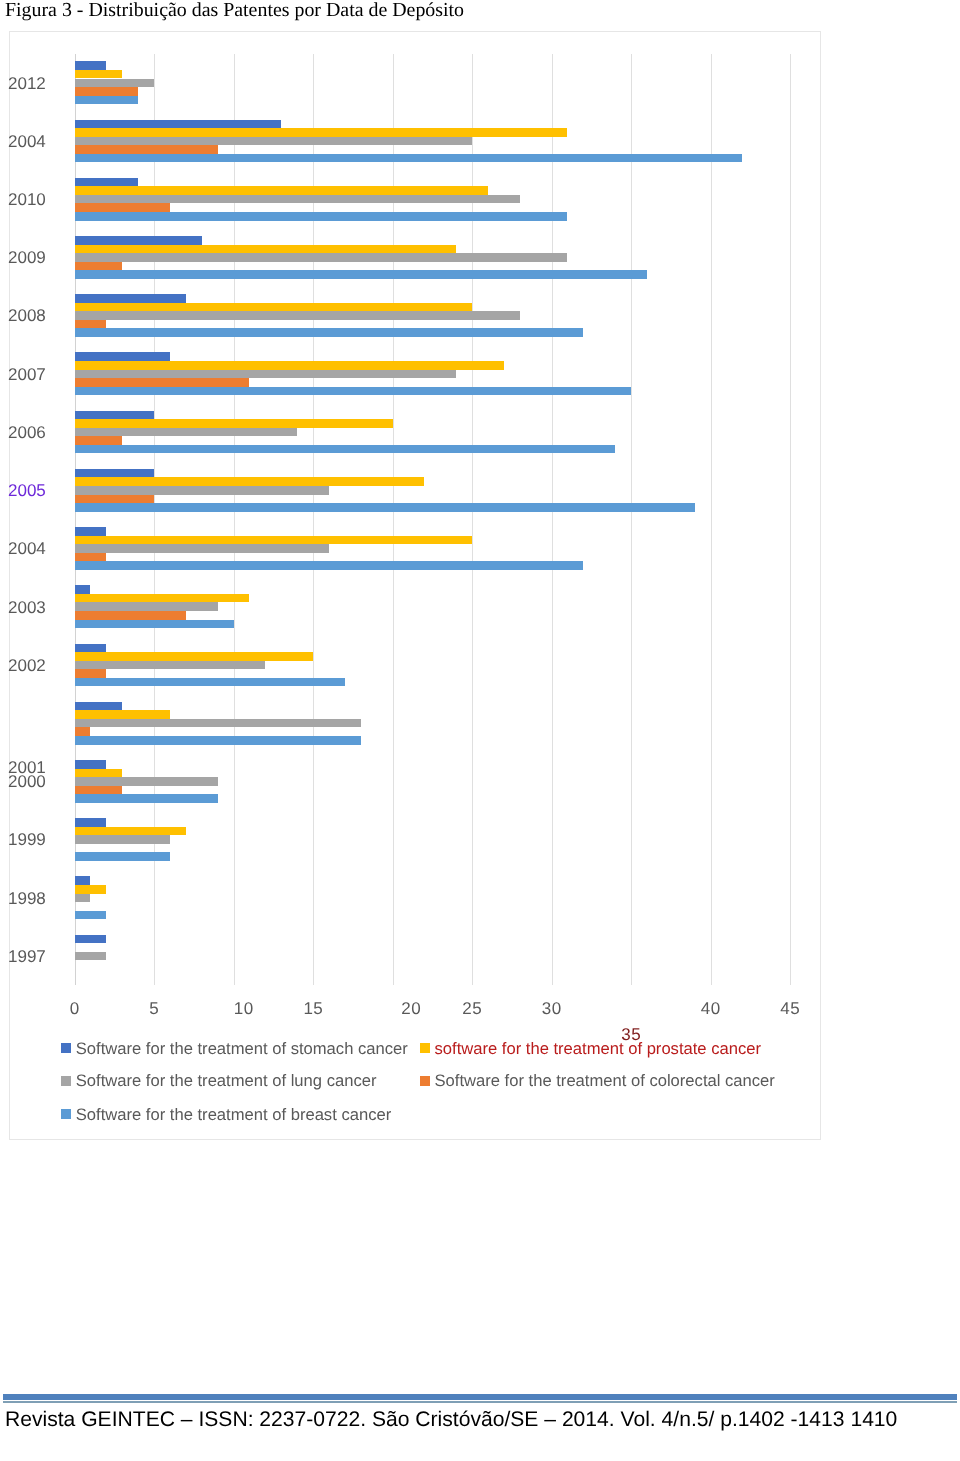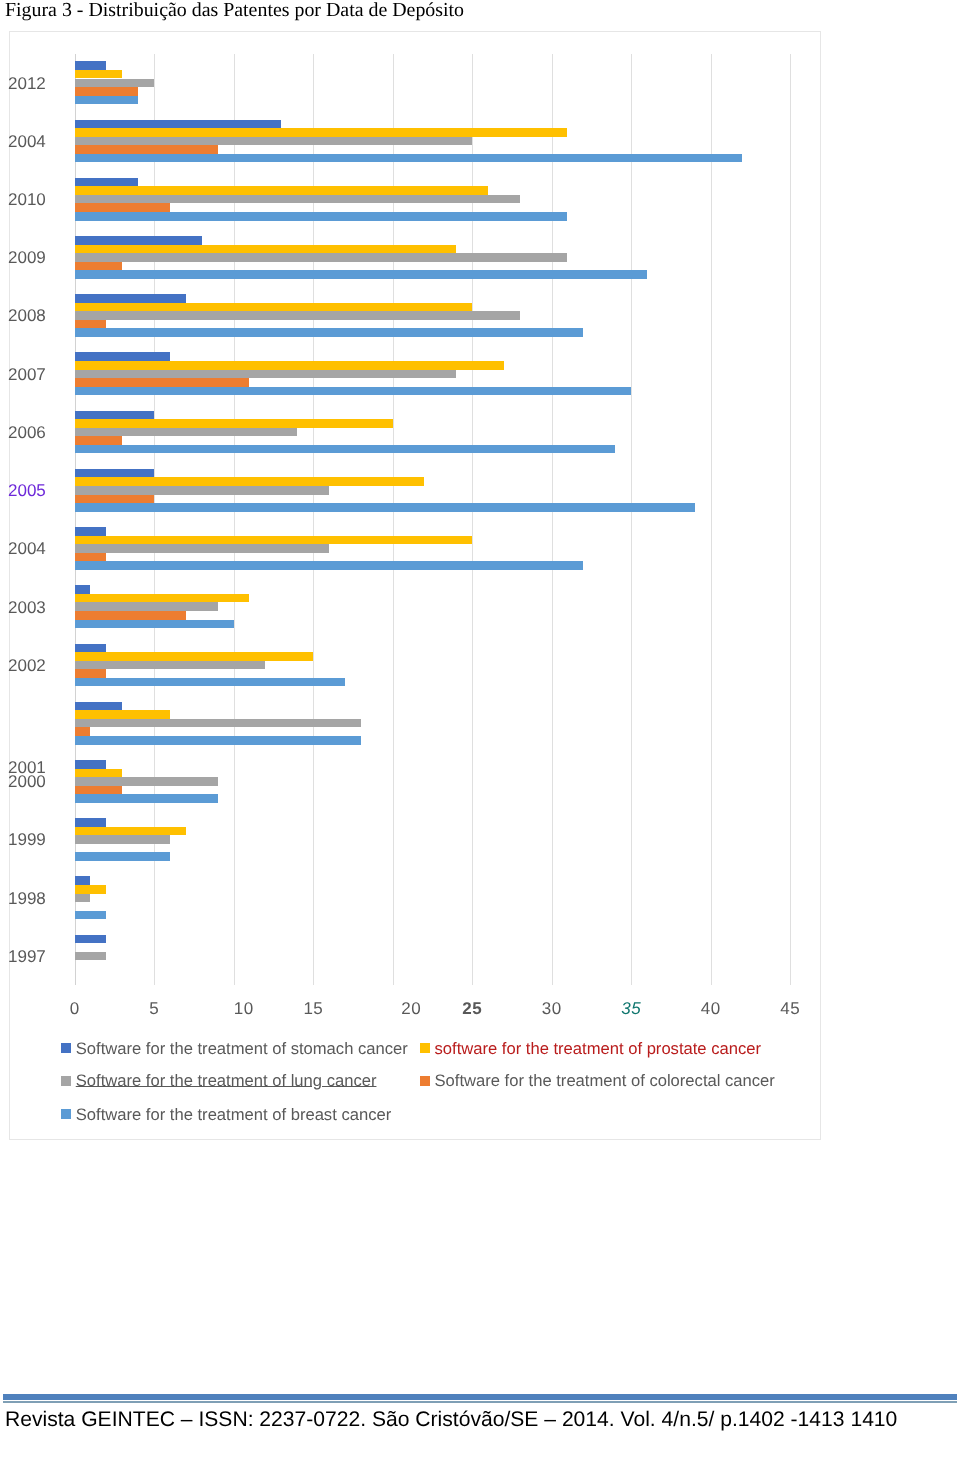--- a/index.html
+++ b/index.html
@@ -161,30 +161,30 @@
       <div class="ylabel" style="left: 8px; top: 830.453px; color: rgb(89, 89, 89);">1999</div>
       <div class="ylabel" style="left: 8px; top: 888.672px; color: rgb(89, 89, 89);">1998</div>
       <div class="ylabel" style="left: 8px; top: 946.891px; color: rgb(89, 89, 89);">1997</div>
     </div>
   <div id="xlabels-layer">
       <div class="xlabel" style="left: 54.6px; top: 999px; color: rgb(89, 89, 89);">0</div>
       <div class="xlabel" style="left: 134.089px; top: 999px; color: rgb(89, 89, 89);">5</div>
       <div class="xlabel" style="left: 213.578px; top: 999px; color: rgb(89, 89, 89); text-align: right;">10</div>
       <div class="xlabel" style="left: 293.067px; top: 999px; color: rgb(89, 89, 89);">15</div>
       <div class="xlabel" style="left: 391px; top: 999px; color: rgb(89, 89, 89);">20</div>
-      <div class="xlabel" style="left: 452.044px; top: 999px; color: rgb(89, 89, 89); font-weight: bold;">25</div>
+      <div class="xlabel" style="left: 452.044px; top: 999px; color: rgb(89, 89, 89);">25</div>
       <div class="xlabel" style="left: 531.533px; top: 999px; color: rgb(89, 89, 89);">30</div>
-      <div class="xlabel" style="left: 611.022px; top: 999px; color: #0f766e; font-style: italic;">35</div>
+      <div class="xlabel" style="left: 611.022px; top: 1025px; color: #7f1d1d;">35</div>
       <div class="xlabel" style="left: 690.511px; top: 999px; color: rgb(89, 89, 89);">40</div>
       <div class="xlabel" style="left: 770px; top: 999px; color: rgb(89, 89, 89);">45</div>
     </div>
   <div id="legend">
       <div class="legend-item" style="left: 61.25px; top: 1039.5px; color: rgb(89, 89, 89);"><span class="legend-swatch" style="background: rgb(68, 114, 196);"></span><span class="legend-text">Software for the treatment of stomach cancer</span></div>
       <div class="legend-item" style="left: 420px; top: 1039.5px; color: #b91c1c;"><span class="legend-swatch" style="background: rgb(255, 192, 0);"></span><span class="legend-text">software for the treatment of prostate cancer</span></div>
-      <div class="legend-item" style="left: 61.25px; top: 1072.4px; color: rgb(89, 89, 89); text-decoration: underline;"><span class="legend-swatch" style="background: rgb(165, 165, 165);"></span><span class="legend-text">Software for the treatment of lung cancer</span></div>
+      <div class="legend-item" style="left: 61.25px; top: 1072.4px; color: rgb(89, 89, 89);"><span class="legend-swatch" style="background: rgb(165, 165, 165);"></span><span class="legend-text">Software for the treatment of lung cancer</span></div>
       <div class="legend-item" style="left: 420px; top: 1072.4px; color: rgb(89, 89, 89);"><span class="legend-swatch" style="background: rgb(237, 125, 49);"></span><span class="legend-text">Software for the treatment of colorectal cancer</span></div>
       <div class="legend-item" style="left: 61.25px; top: 1105.6px; color: rgb(89, 89, 89);"><span class="legend-swatch" style="background: rgb(91, 155, 213);"></span><span class="legend-text">Software for the treatment of breast cancer</span></div>
     </div>
 
   <div id="rule-thick" style="background: rgb(79, 129, 189);"></div>
   <div id="rule-hair"></div>
 
   <div class="footer-line" id="footer1" style="left:5px;top:1409px;">Revista GEINTEC – ISSN: 2237-0722. São Cristóvão/SE – 2014. Vol. 4/n.5/ p.1402 -1413  1410</div>
 
 </div>

